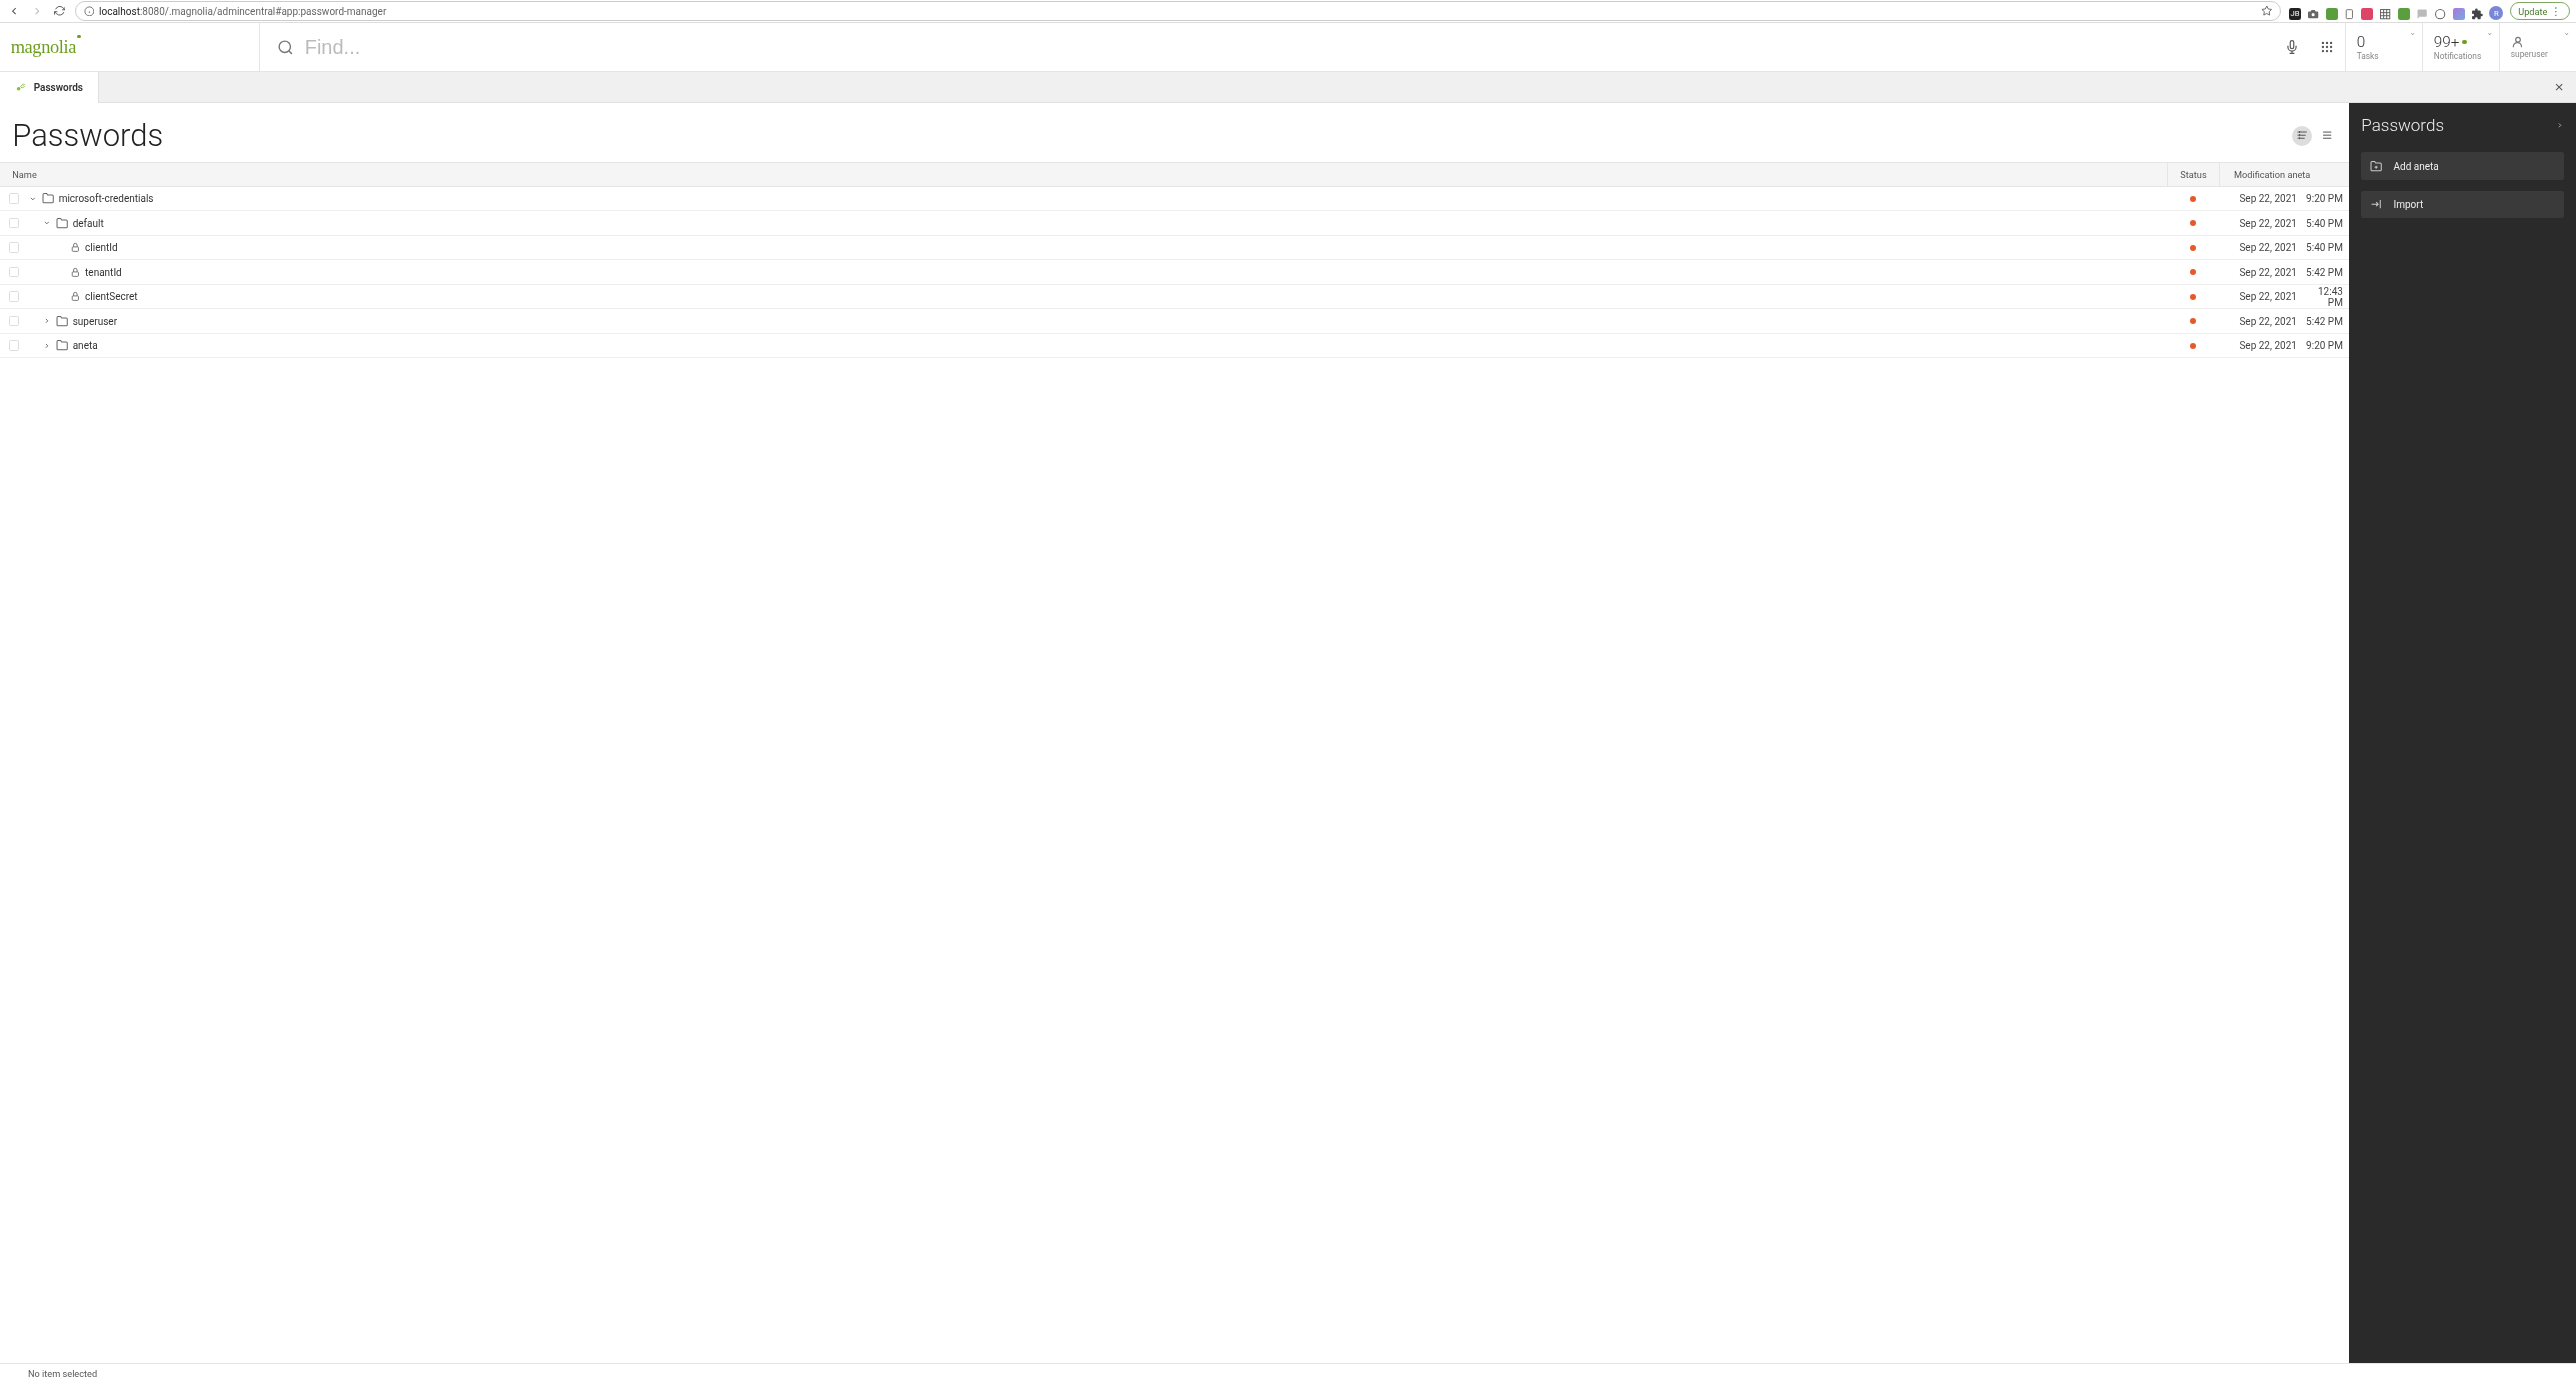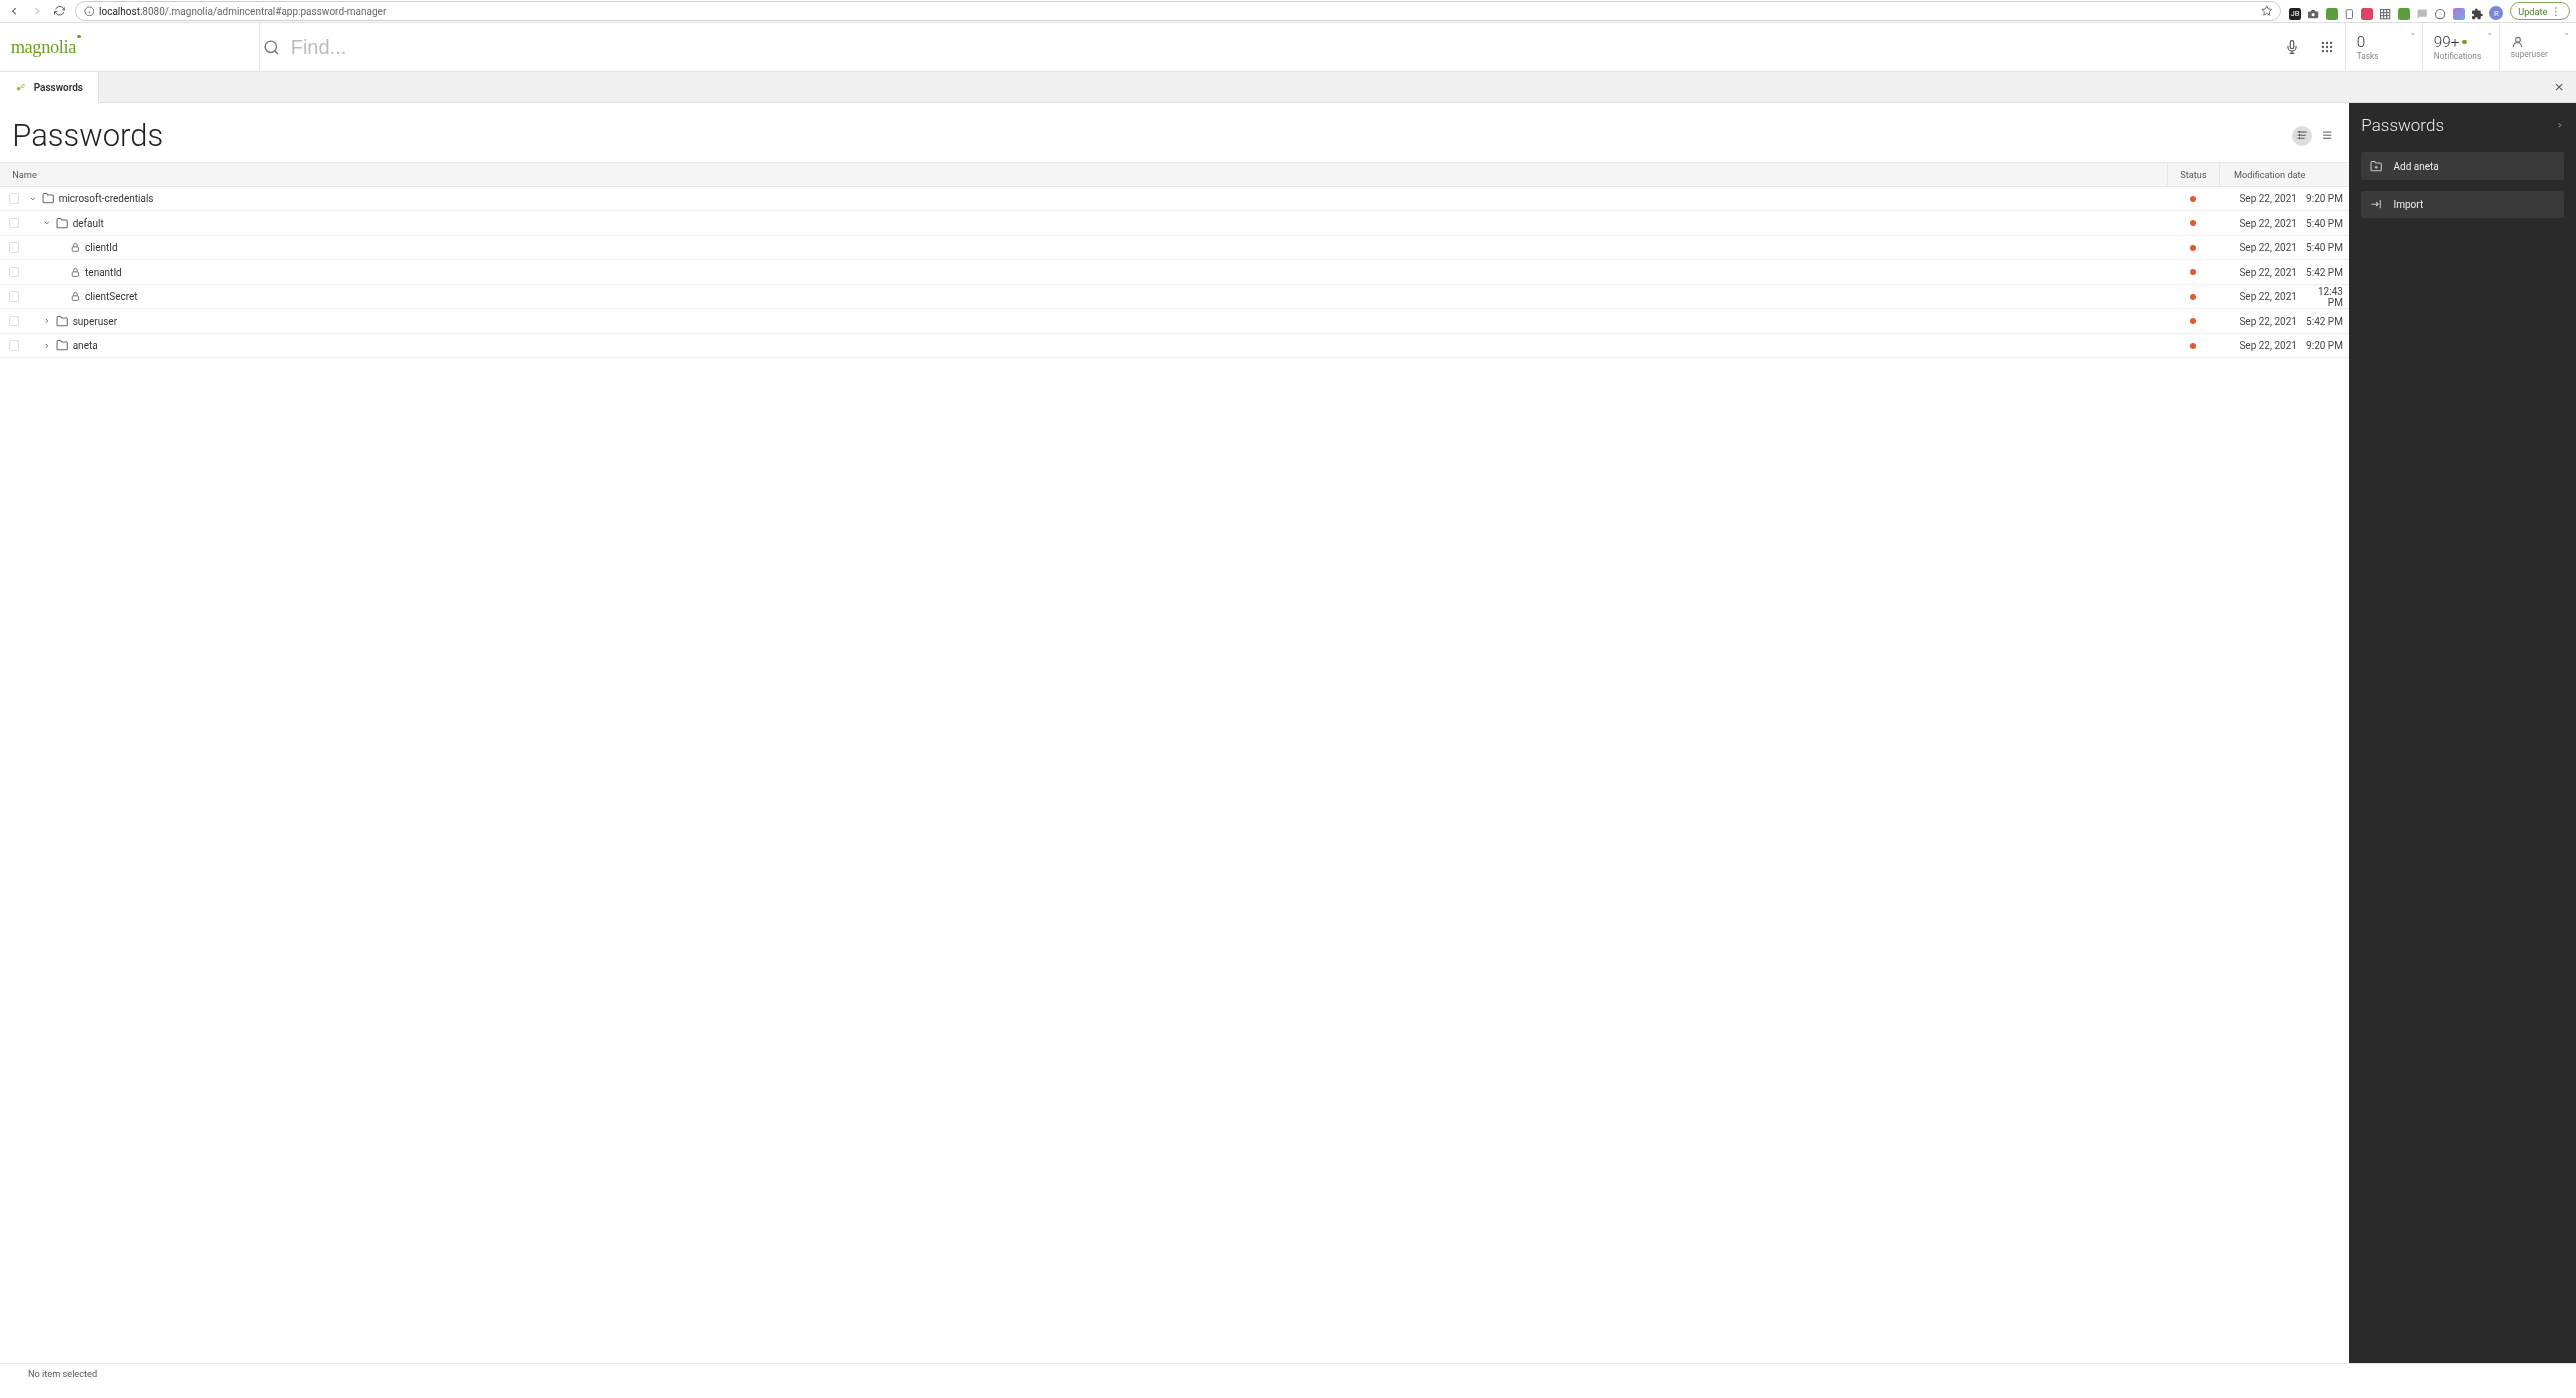--- a/index.html
+++ b/index.html
@@ -15,21 +15,21 @@
 .ext-icons { display: flex; align-items: flex-end; gap: 6.1px; }
 .ext-icon { width: 12.3px; height: 12.3px; border-radius: 2.3px; display: flex; align-items: center; justify-content: center; font-size: 7.7px; color: #fff; }
 .avatar-circle { width: 14px; height: 14px; border-radius: 50%; background: #7a87d6; color: #fff; font-size: 7.7px; display: flex; align-items: center; justify-content: center; }
 .update-btn { border: 0.8px solid #7fa85e; color: #4a7a2a; border-radius: 10.7px; padding: 1.5px 7.7px; font-size: 9.2px; display: flex; align-items: center; gap: 3.1px; }
 
 
 .header { display: flex; align-items: stretch; height: 49px; border-bottom: 0.8px solid #e5e5e5; }
 .logo-cell { width: 259px; display: flex; align-items: center; padding-left: 10.7px; }
 .logo-text { font-family: Georgia, serif; font-size: 18.4px; color: #6d9f1e; font-weight: 400; letter-spacing: -0.4px; position: relative; }
 .logo-text::after { content: ''; position: absolute; top: -1.5px; right: -4.6px; width: 3.1px; height: 3.1px; border-radius: 50%; background: #6d9f1e; }
-.search-cell { flex: 1; display: flex; align-items: center; border-left: 0.8px solid #e5e5e5; padding-left: 3px; gap: 10.7px; }
+.search-cell { flex: 1; display: flex; align-items: center; border-left: 0.8px solid #e5e5e5; padding-left: 17px; gap: 10.7px; }
 .search-input { border: none; outline: none; font-size: 20px; font-weight: 300; color: #999; flex: 1; }
 .search-input::placeholder { color: #bbb; }
 .status-cell { border-left: 0.8px solid #e5e5e5; padding: 6.1px 10.7px; display: flex; flex-direction: column; justify-content: center; position: relative; min-width: 77px; }
 .status-num { font-size: 15.3px; font-weight: 300; color: #333; display: flex; align-items: center; gap: 3.1px; }
 .status-label { font-size: 8.4px; color: #888; }
 .status-chevron { position: absolute; top: 4.6px; right: 6.1px; color: #999; font-size: 7.7px; }
 .green-dot { width: 4.6px; height: 4.6px; border-radius: 50%; background: #6d9f1e; display: inline-block; }
 
 
 .tabbar { display: flex; align-items: center; height: 31px; background: #f0f0f0; border-bottom: 0.8px solid #e0e0e0; position: relative; }
@@ -231,21 +231,21 @@
               <line x1="4" y1="12" x2="20" y2="12"></line>
               <line x1="4" y1="18" x2="20" y2="18"></line>
             </svg>
         </div>
       </div>
     </div>
 
     <div class="table-head">
       <div class="th th-name">Name</div>
       <div class="th th-status">Status</div>
-      <div class="th th-date">Modification date</div>
+      <div class="th th-date">Modification aneta</div>
     </div>
 
     <div class="rows" id="rows">
         <div class="row">
           <div class="cell-chk">
             <div class="chk"></div>
           </div>
           <div class="cell-name" style="padding-left: 0px;">
             <span class="expander">
               <svg width="7.7" height="7.7" viewBox="0 0 24 24" fill="none" stroke="currentColor" stroke-width="3">

